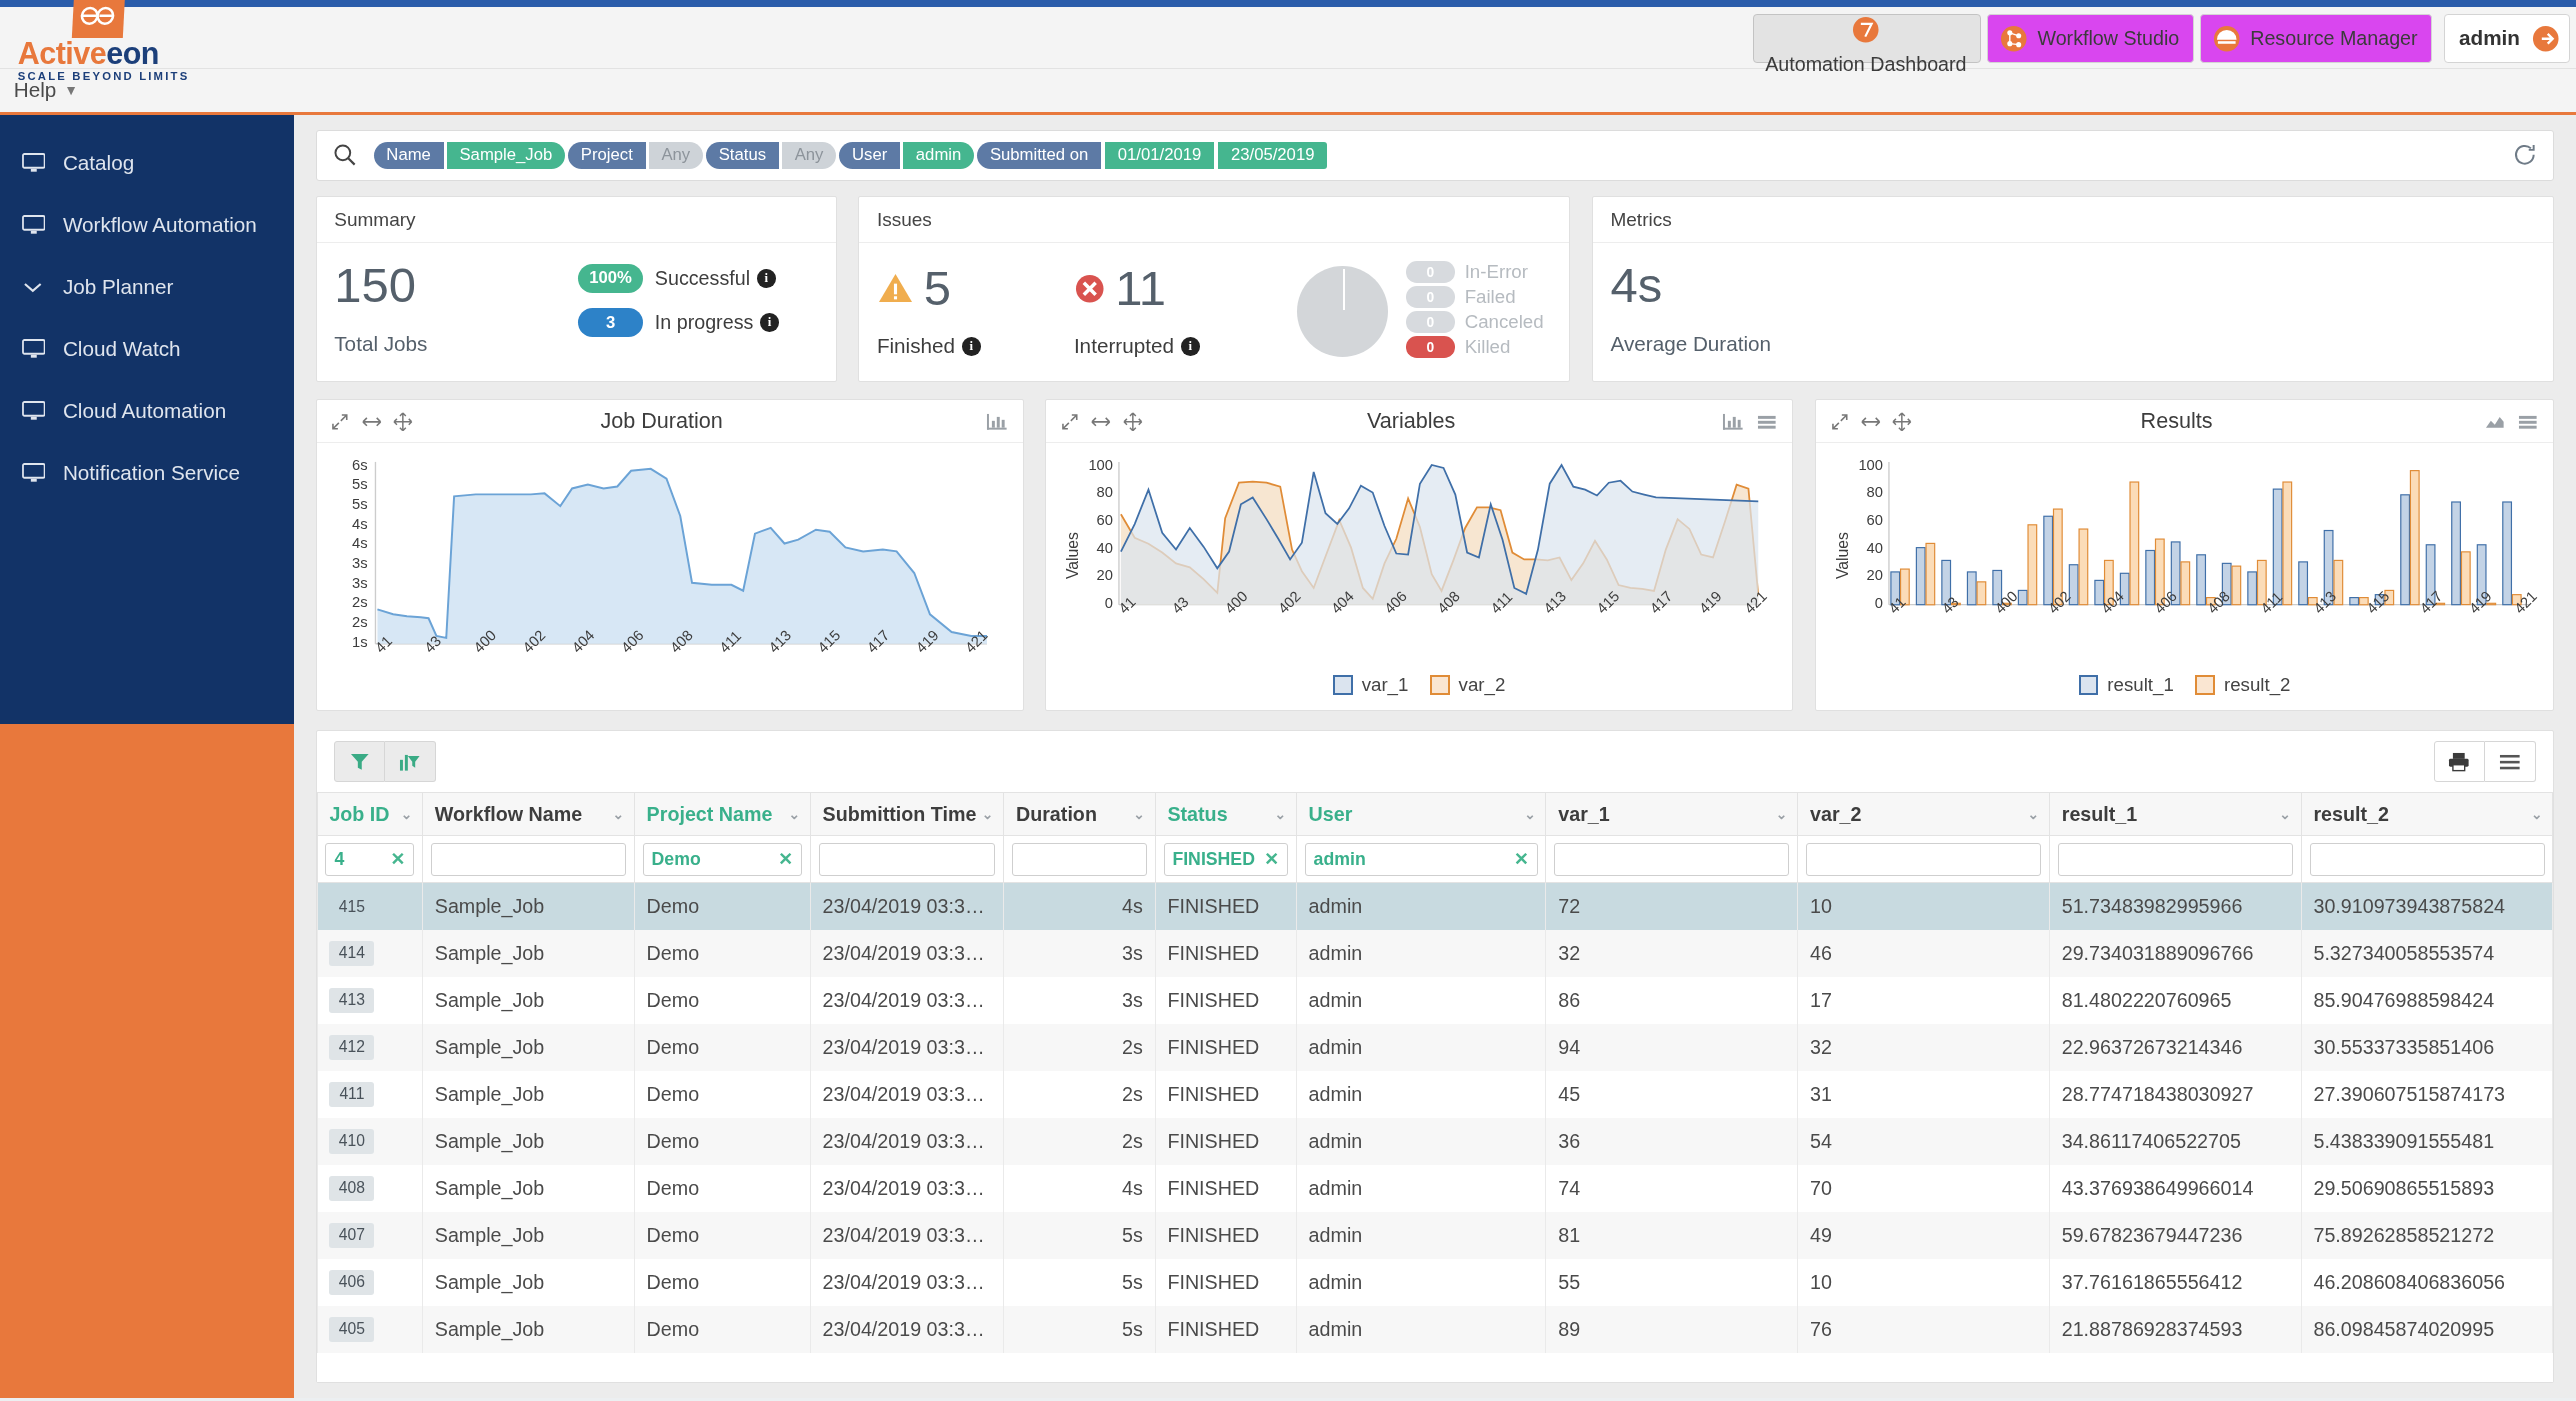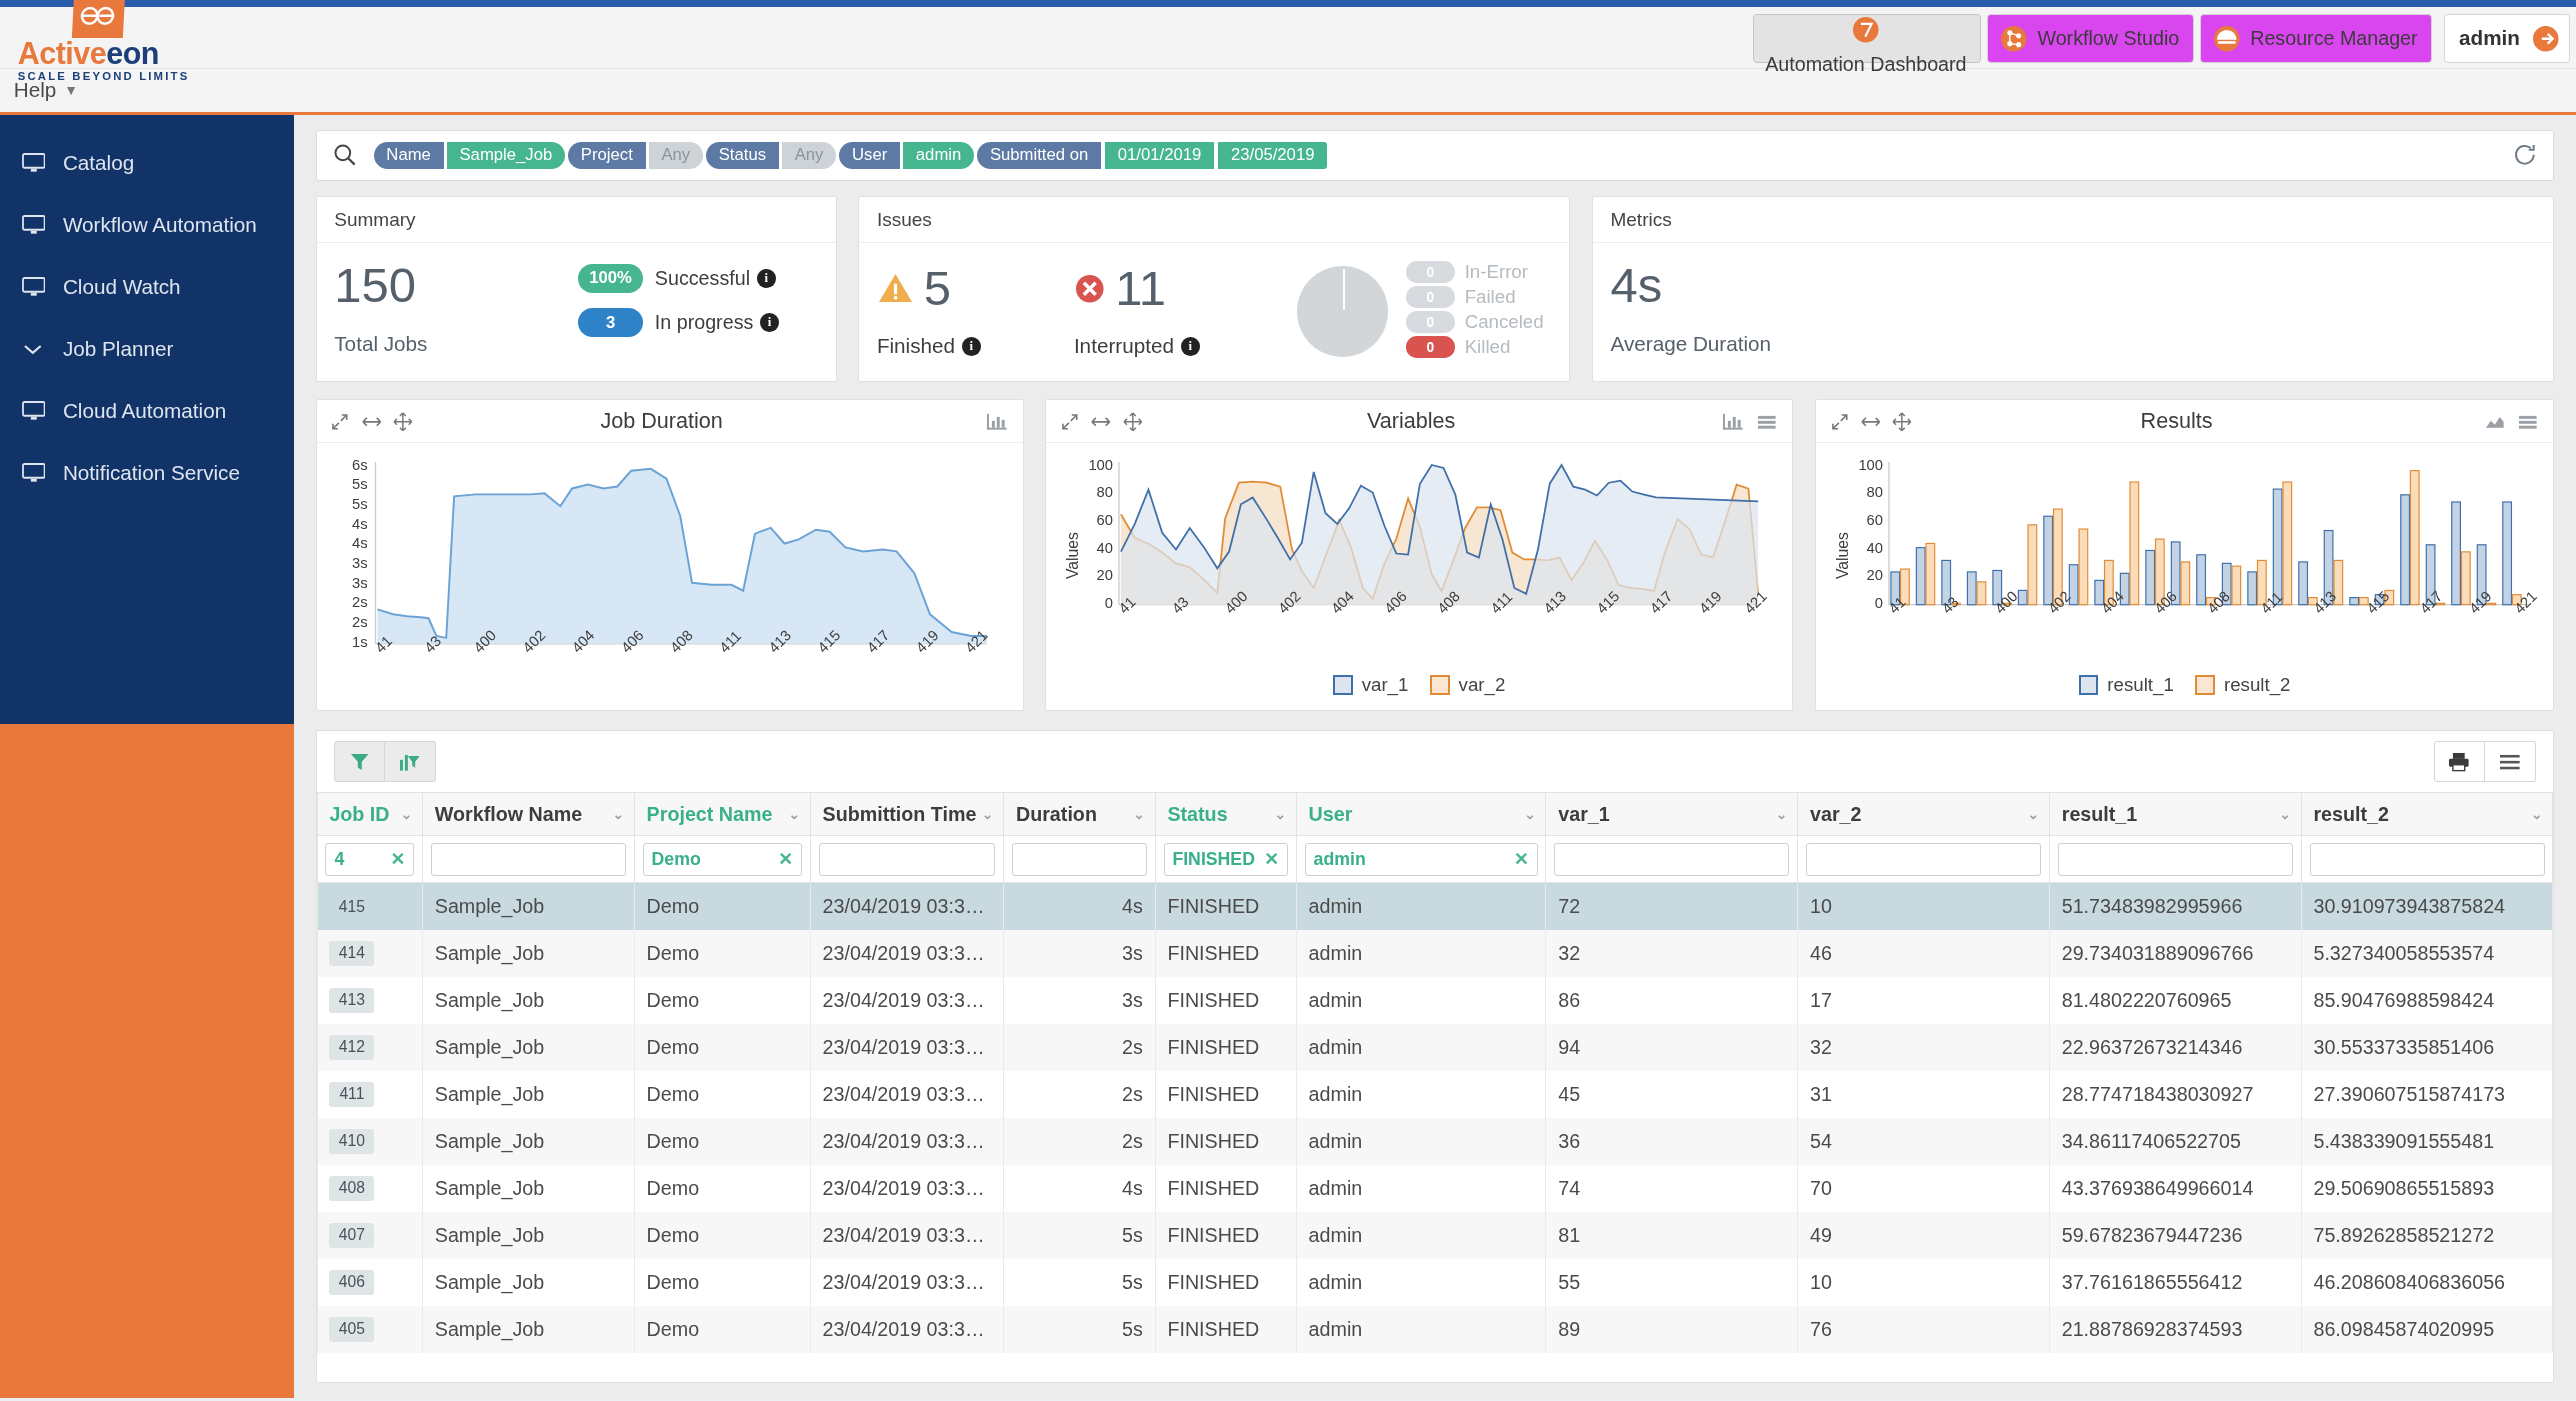--- a/index.html
+++ b/index.html
@@ -310,34 +310,34 @@
         <span class="sico">
           <svg width="23.6" height="19.7" viewBox="0 0 24 20">
               <rect x="1" y="1" width="22" height="14" rx="1.5" fill="none" stroke="#dfe5ee" stroke-width="1.8"></rect>
               <rect x="9" y="16" width="6" height="3" fill="#dfe5ee"></rect>
             </svg>
         </span>
         <span>Workflow Automation</span>
       </div>
       <div class="side-item">
         <span class="sico">
+          <svg width="21.6" height="13.8" viewBox="0 0 22 14">
+              <path d="M3 4l8 7 8-7" fill="none" stroke="#dfe5ee" stroke-width="2.2"></path>
+            </svg>
+        </span>
+        <span>Job Planner</span>
+      </div>
+      <div class="side-item">
+        <span class="sico">
           <svg width="23.6" height="19.7" viewBox="0 0 24 20">
               <rect x="1" y="1" width="22" height="14" rx="1.5" fill="none" stroke="#dfe5ee" stroke-width="1.8"></rect>
               <rect x="9" y="16" width="6" height="3" fill="#dfe5ee"></rect>
             </svg>
         </span>
         <span>Cloud Watch</span>
-      </div>
-      <div class="side-item">
-        <span class="sico">
-          <svg width="21.6" height="13.8" viewBox="0 0 22 14">
-              <path d="M3 4l8 7 8-7" fill="none" stroke="#dfe5ee" stroke-width="2.2"></path>
-            </svg>
-        </span>
-        <span>Job Planner</span>
       </div>
       <div class="side-item">
         <span class="sico">
           <svg width="23.6" height="19.7" viewBox="0 0 24 20">
               <rect x="1" y="1" width="22" height="14" rx="1.5" fill="none" stroke="#dfe5ee" stroke-width="1.8"></rect>
               <rect x="9" y="16" width="6" height="3" fill="#dfe5ee"></rect>
             </svg>
         </span>
         <span>Cloud Automation</span>
       </div>

